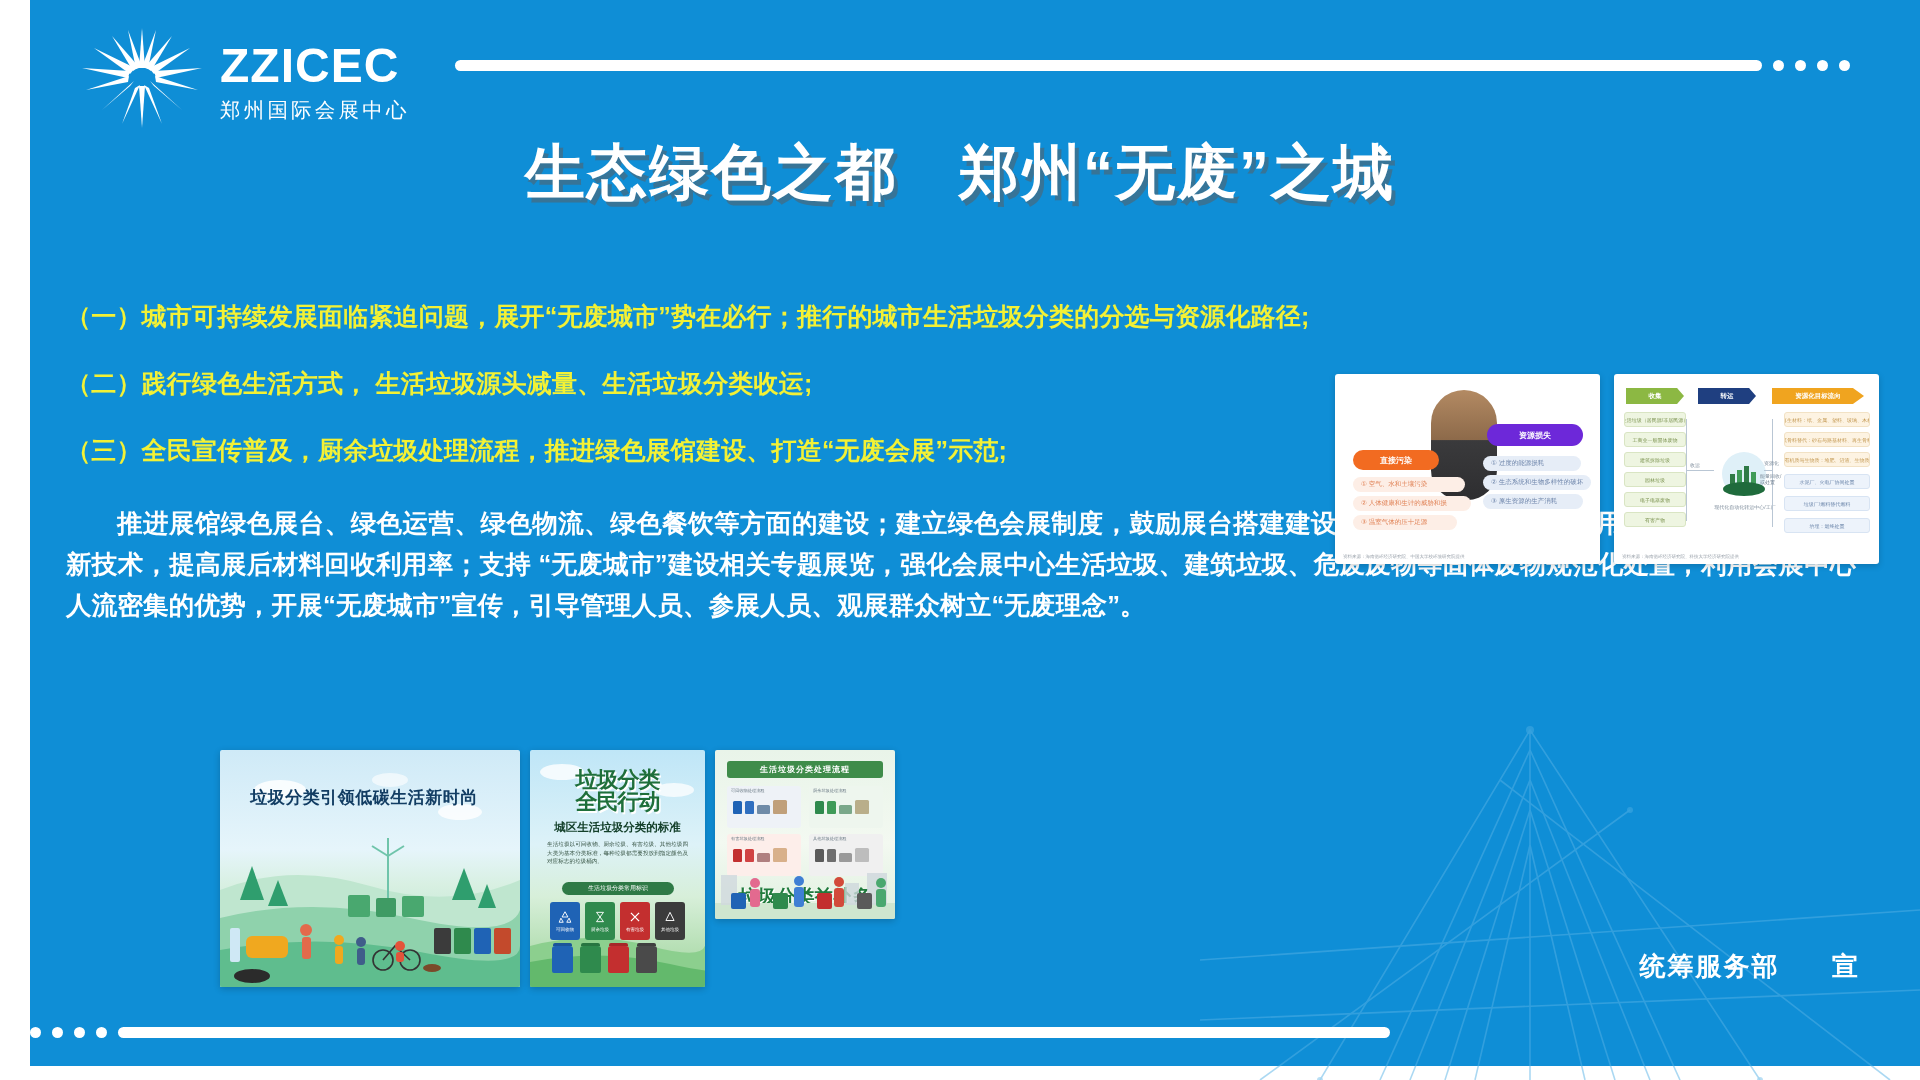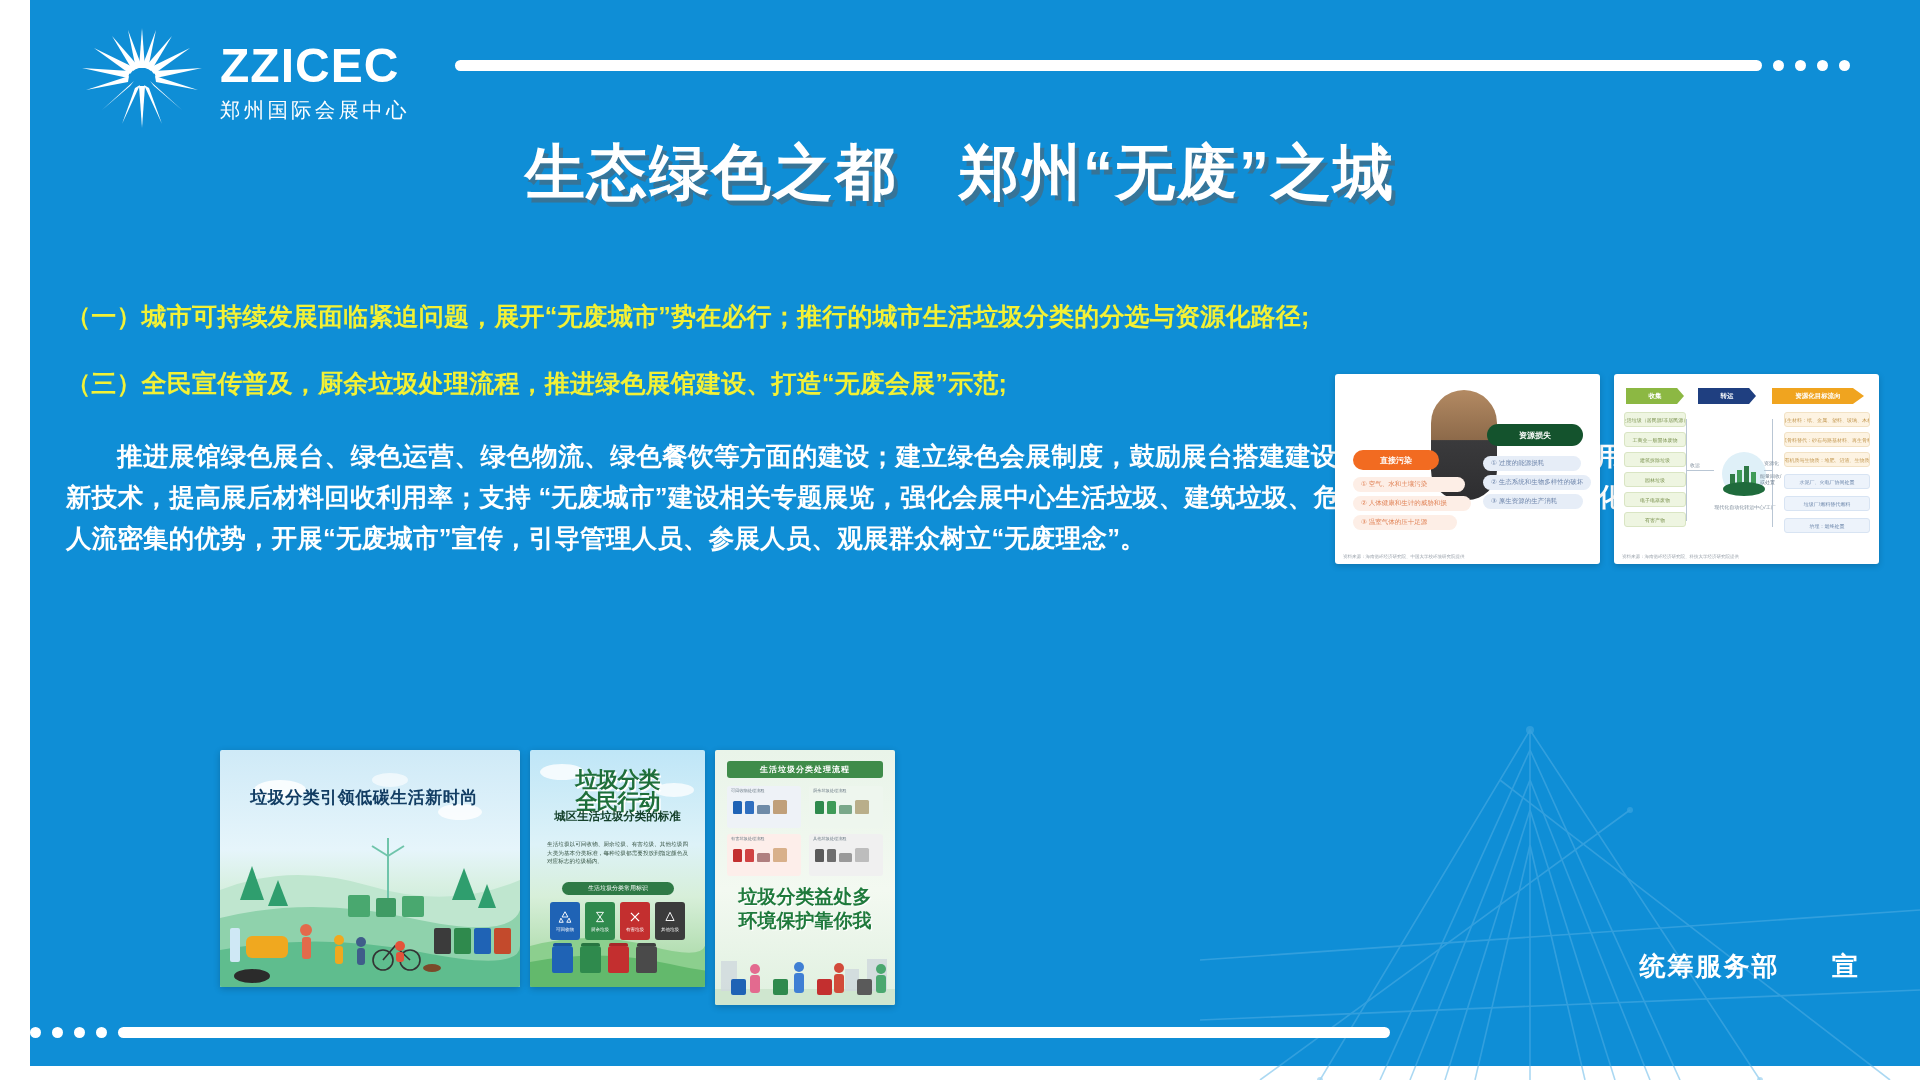--- a/index.html
+++ b/index.html
@@ -141,21 +141,21 @@
     font-size: 8px;
     color: #fff;
     display: flex;
     align-items: center;
     justify-content: center;
     font-weight: 700;
     white-space: nowrap;
     padding: 0 8px;
   }
   .pill.orange { background: #f26b21; }
-  .pill.navy { background: #14532d; }
+  .pill.navy { background: #6d28d9; }
   .soft {
     position: absolute;
     border-radius: 11px;
     font-size: 6.5px;
     display: flex;
     align-items: center;
     padding-left: 8px;
     white-space: nowrap;
     overflow: hidden;
   }
@@ -245,37 +245,37 @@
   .poster.p2 { width: 175px; height: 237px;
     background: linear-gradient(180deg,#bfe6f7 0%, #ddf2f8 40%, #d7efd9 62%, #9ed49a 100%); }
   .p2-head {
     position: absolute; top: 19px; left: 0; right: 0;
     text-align: center; font-size: 22px; font-weight: 700;
     color: #1f6f3a; line-height: 22px;
     text-shadow: 1.5px 1.5px 0 #ffffff;
     letter-spacing: -1px;
   }
   .p2-sub {
-    position: absolute; top: 59px; left: 0; right: 0;
+    position: absolute; top: 70px; left: 0; right: 0;
     text-align: center; font-size: 11.5px; font-weight: 700; color: #14402a;
     white-space: nowrap;
   }
   .p2-body {
     position: absolute; top: 90px; left: 17px; right: 17px;
     font-size: 5.6px; line-height: 8.5px; color: #33503f; text-align: justify;
   }
   .p2-tag {
     position: absolute; top: 132px; left: 32px;
     width: 112px; height: 13px; border-radius: 7px;
     background: #2f7a46; color: #fff; font-size: 6px;
     display: flex; align-items: center; justify-content: center;
     white-space: nowrap;
   }
   
-  .poster.p3 { width: 180px; height: 255px;
+  .poster.p3 { width: 180px; height: 169px;
     background: linear-gradient(180deg,#e9f4e9 0%, #f3f9f1 55%, #dff0df 100%); }
   .p3-head {
     position: absolute; top: 11px; left: 12px; right: 12px; height: 17px;
     background: #3f8c4a; border-radius: 3px; color: #fff;
     font-size: 8px; font-weight: 700;
     display: flex; align-items: center; justify-content: center;
     letter-spacing: 1px; white-space: nowrap;
   }
   .p3-big {
     position: absolute; left: 0; right: 0; top: 135px;
@@ -398,20 +398,21 @@
   <span class="dot"></span>
   <span class="dot"></span>
   <span class="dot"></span>
   <span class="dot"></span>
 </div>
 
 <h1 class="main-title">生态绿色之都　郑州“无废”之城</h1>
 
 <div class="body-wrap">
   <div class="list-item">（一）城市可持续发展面临紧迫问题，展开“无废城市”势在必行；推行的城市生活垃圾分类的分选与资源化路径;</div>
+  <div class="list-item">（二）践行绿色生活方式，  生活垃圾源头减量、生活垃圾分类收运;</div>
   <div class="list-item">（三）全民宣传普及，厨余垃圾处理流程，推进绿色展馆建设、打造“无废会展”示范;</div>
   <p class="para para-2">推进展馆绿色展台、绿色运营、绿色物流、绿色餐饮等方面的建设；建立绿色会展制度，鼓励展台搭建建设使用可再生和可循环利用的新材料、新产品、新技术，提高展后材料回收利用率；支持 “无废城市”建设相关专题展览，强化会展中心生活垃圾、建筑垃圾、危废废物等固体废物规范化处置；利用会展中心人流密集的优势，开展“无废城市”宣传，引导管理人员、参展人员、观展群众树立“无废理念”。</p>
 </div>
 
 <div class="info-row">
 
   <div class="info-card">
     <div class="head-photo">
         <span class="ring"></span>
       </div>

